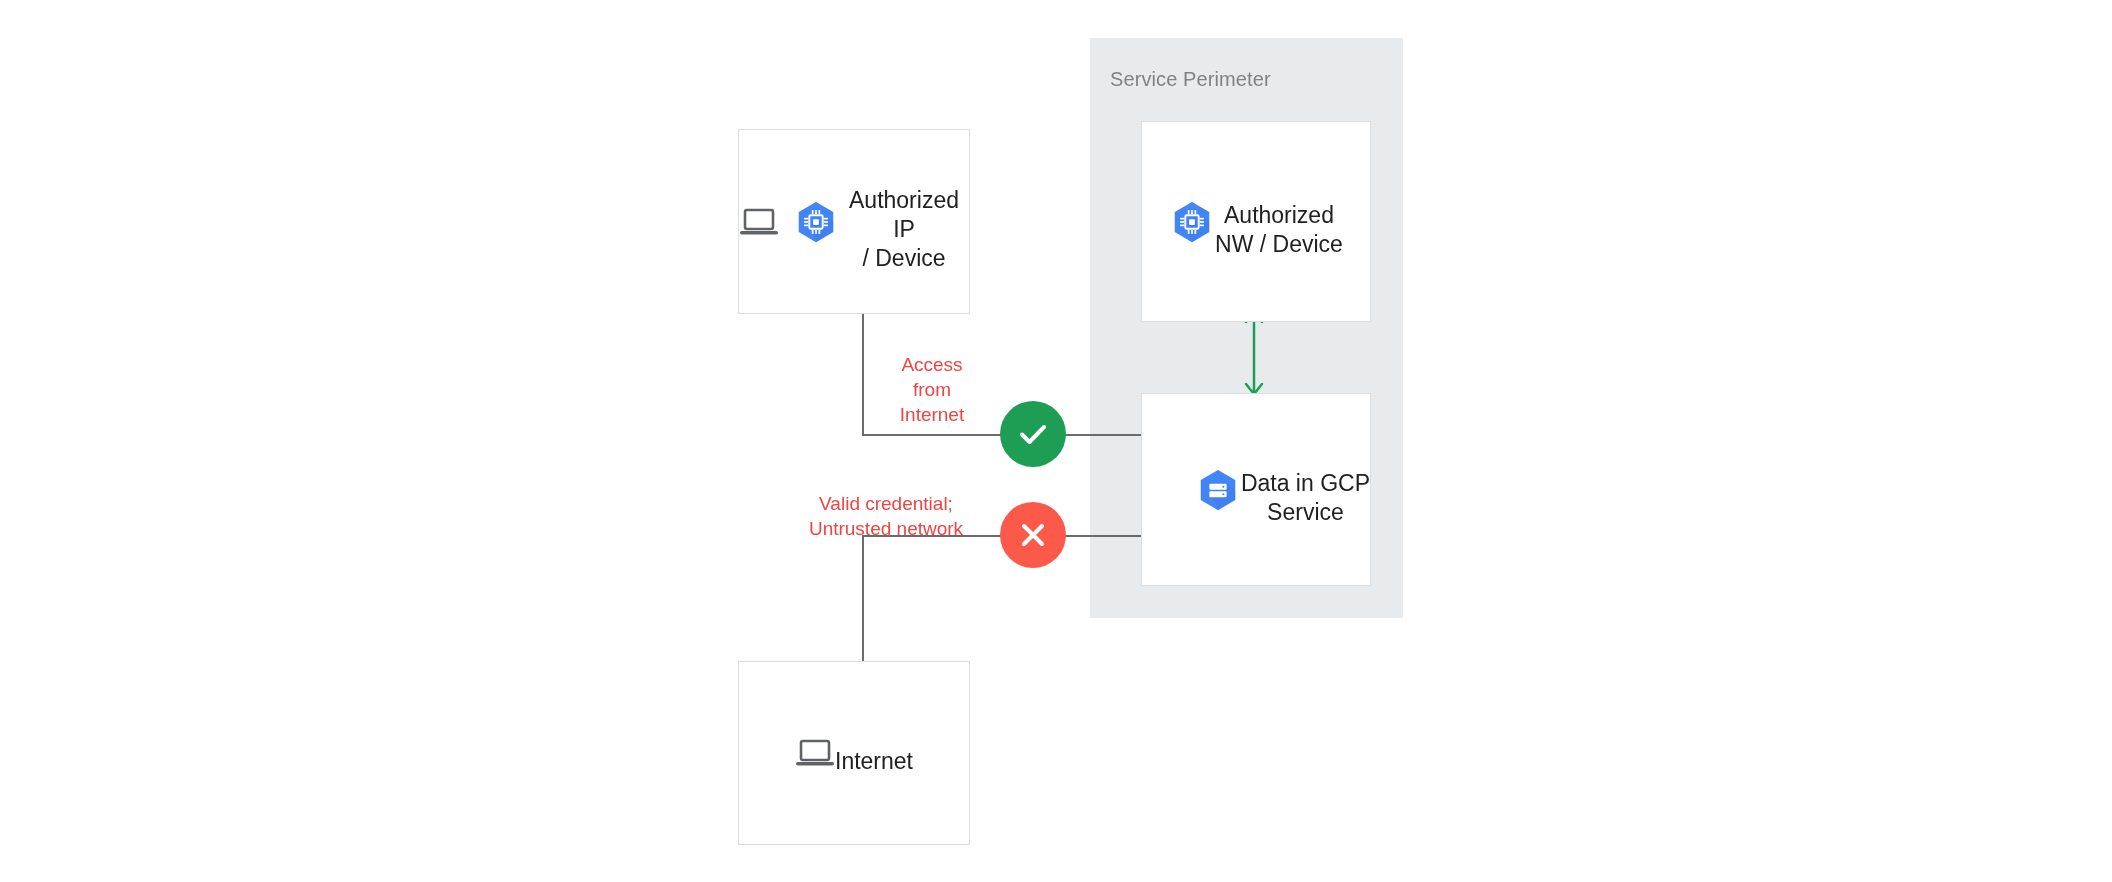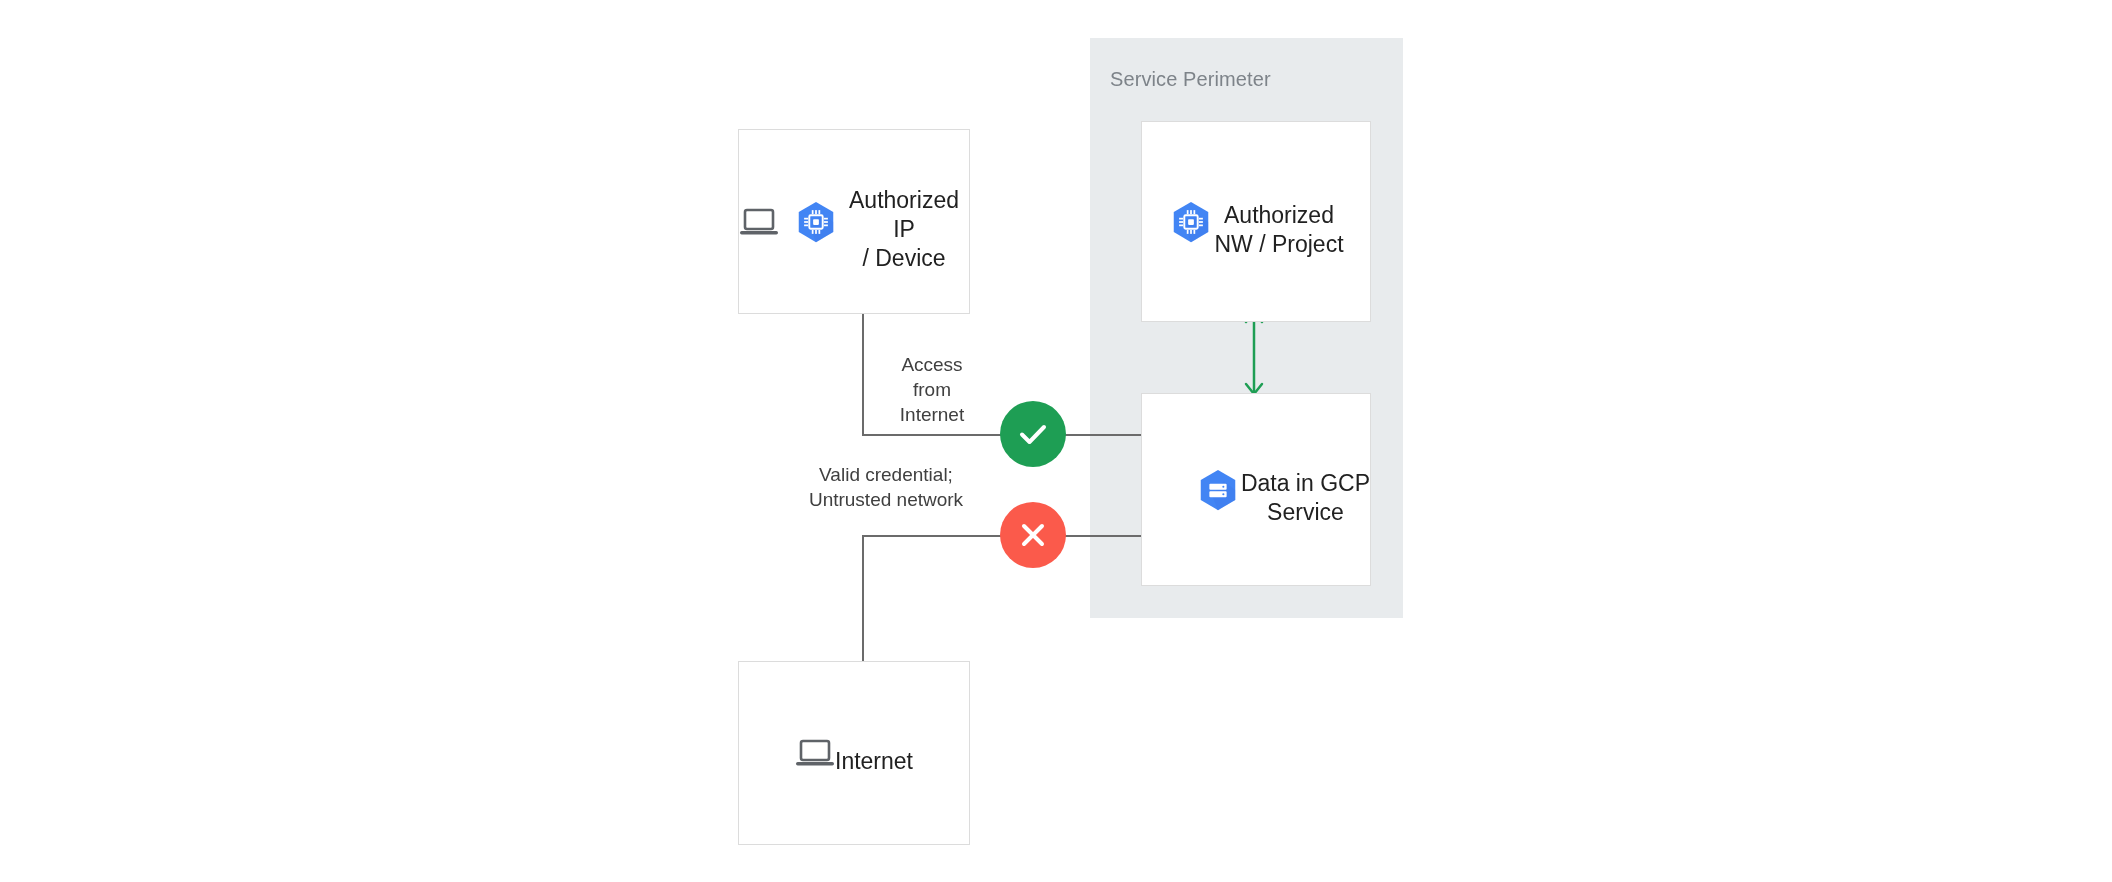--- a/index.html
+++ b/index.html
@@ -86,26 +86,26 @@
   #line-upper-h  { left: 862px;  top: 434px; width: 280px; }
   
   #line-lower-v  { left: 862px;  top: 535px; height: 127px; }
   #line-lower-h  { left: 862px;  top: 535px; width: 280px; }
 
   
   .edge-label {
     position: absolute;
     font-size: 19px;
     line-height: 25px;
-    color: #404040;
+    color: #ef4444;
     text-align: center;
     white-space: pre-line;
   }
   #edge-label-access   { left: 872px; top: 352px; width: 120px; }
-  #edge-label-untrusted{ left: 780px; top: 462px; width: 212px; }
+  #edge-label-untrusted{ left: 780px; top: 491px; width: 212px; }
 
   
   .badge {
     position: absolute;
     width: 66px;
     height: 66px;
     border-radius: 50%;
     display: flex;
     align-items: center;
     justify-content: center;
@@ -193,21 +193,21 @@
           <rect x="11.6" y="19.6" width="4.2" height="1.8"></rect>
           <rect x="11.6" y="23.1" width="4.2" height="1.8"></rect>
           <rect x="11.6" y="26.6" width="4.2" height="1.8"></rect>
           <rect x="32.2" y="19.6" width="4.2" height="1.8"></rect>
           <rect x="32.2" y="23.1" width="4.2" height="1.8"></rect>
           <rect x="32.2" y="26.6" width="4.2" height="1.8"></rect>
         </g>
       </svg>
     </div>
     <div class="node-label">Authorized
-NW / Project</div>
+NW / Device</div>
   </div>
 
   <div class="node" id="node-data-gcp">
     <div class="node-icons">
       <svg class="icon-svg" width="46" height="46" viewBox="0 0 48 48" xmlns="http://www.w3.org/2000/svg">
         <polygon points="24,3 42,13.5 42,34.5 24,45 6,34.5 6,13.5" fill="#4285f4"></polygon>
         <polygon points="24,45 42,34.5 42,24 30,15 18,30" fill="#3b78e7" opacity="0.35"></polygon>
         <g fill="#ffffff">
           <rect x="15" y="17.4" width="18" height="6.4" rx="1"></rect>
           <rect x="15" y="25.2" width="18" height="6.4" rx="1"></rect>

